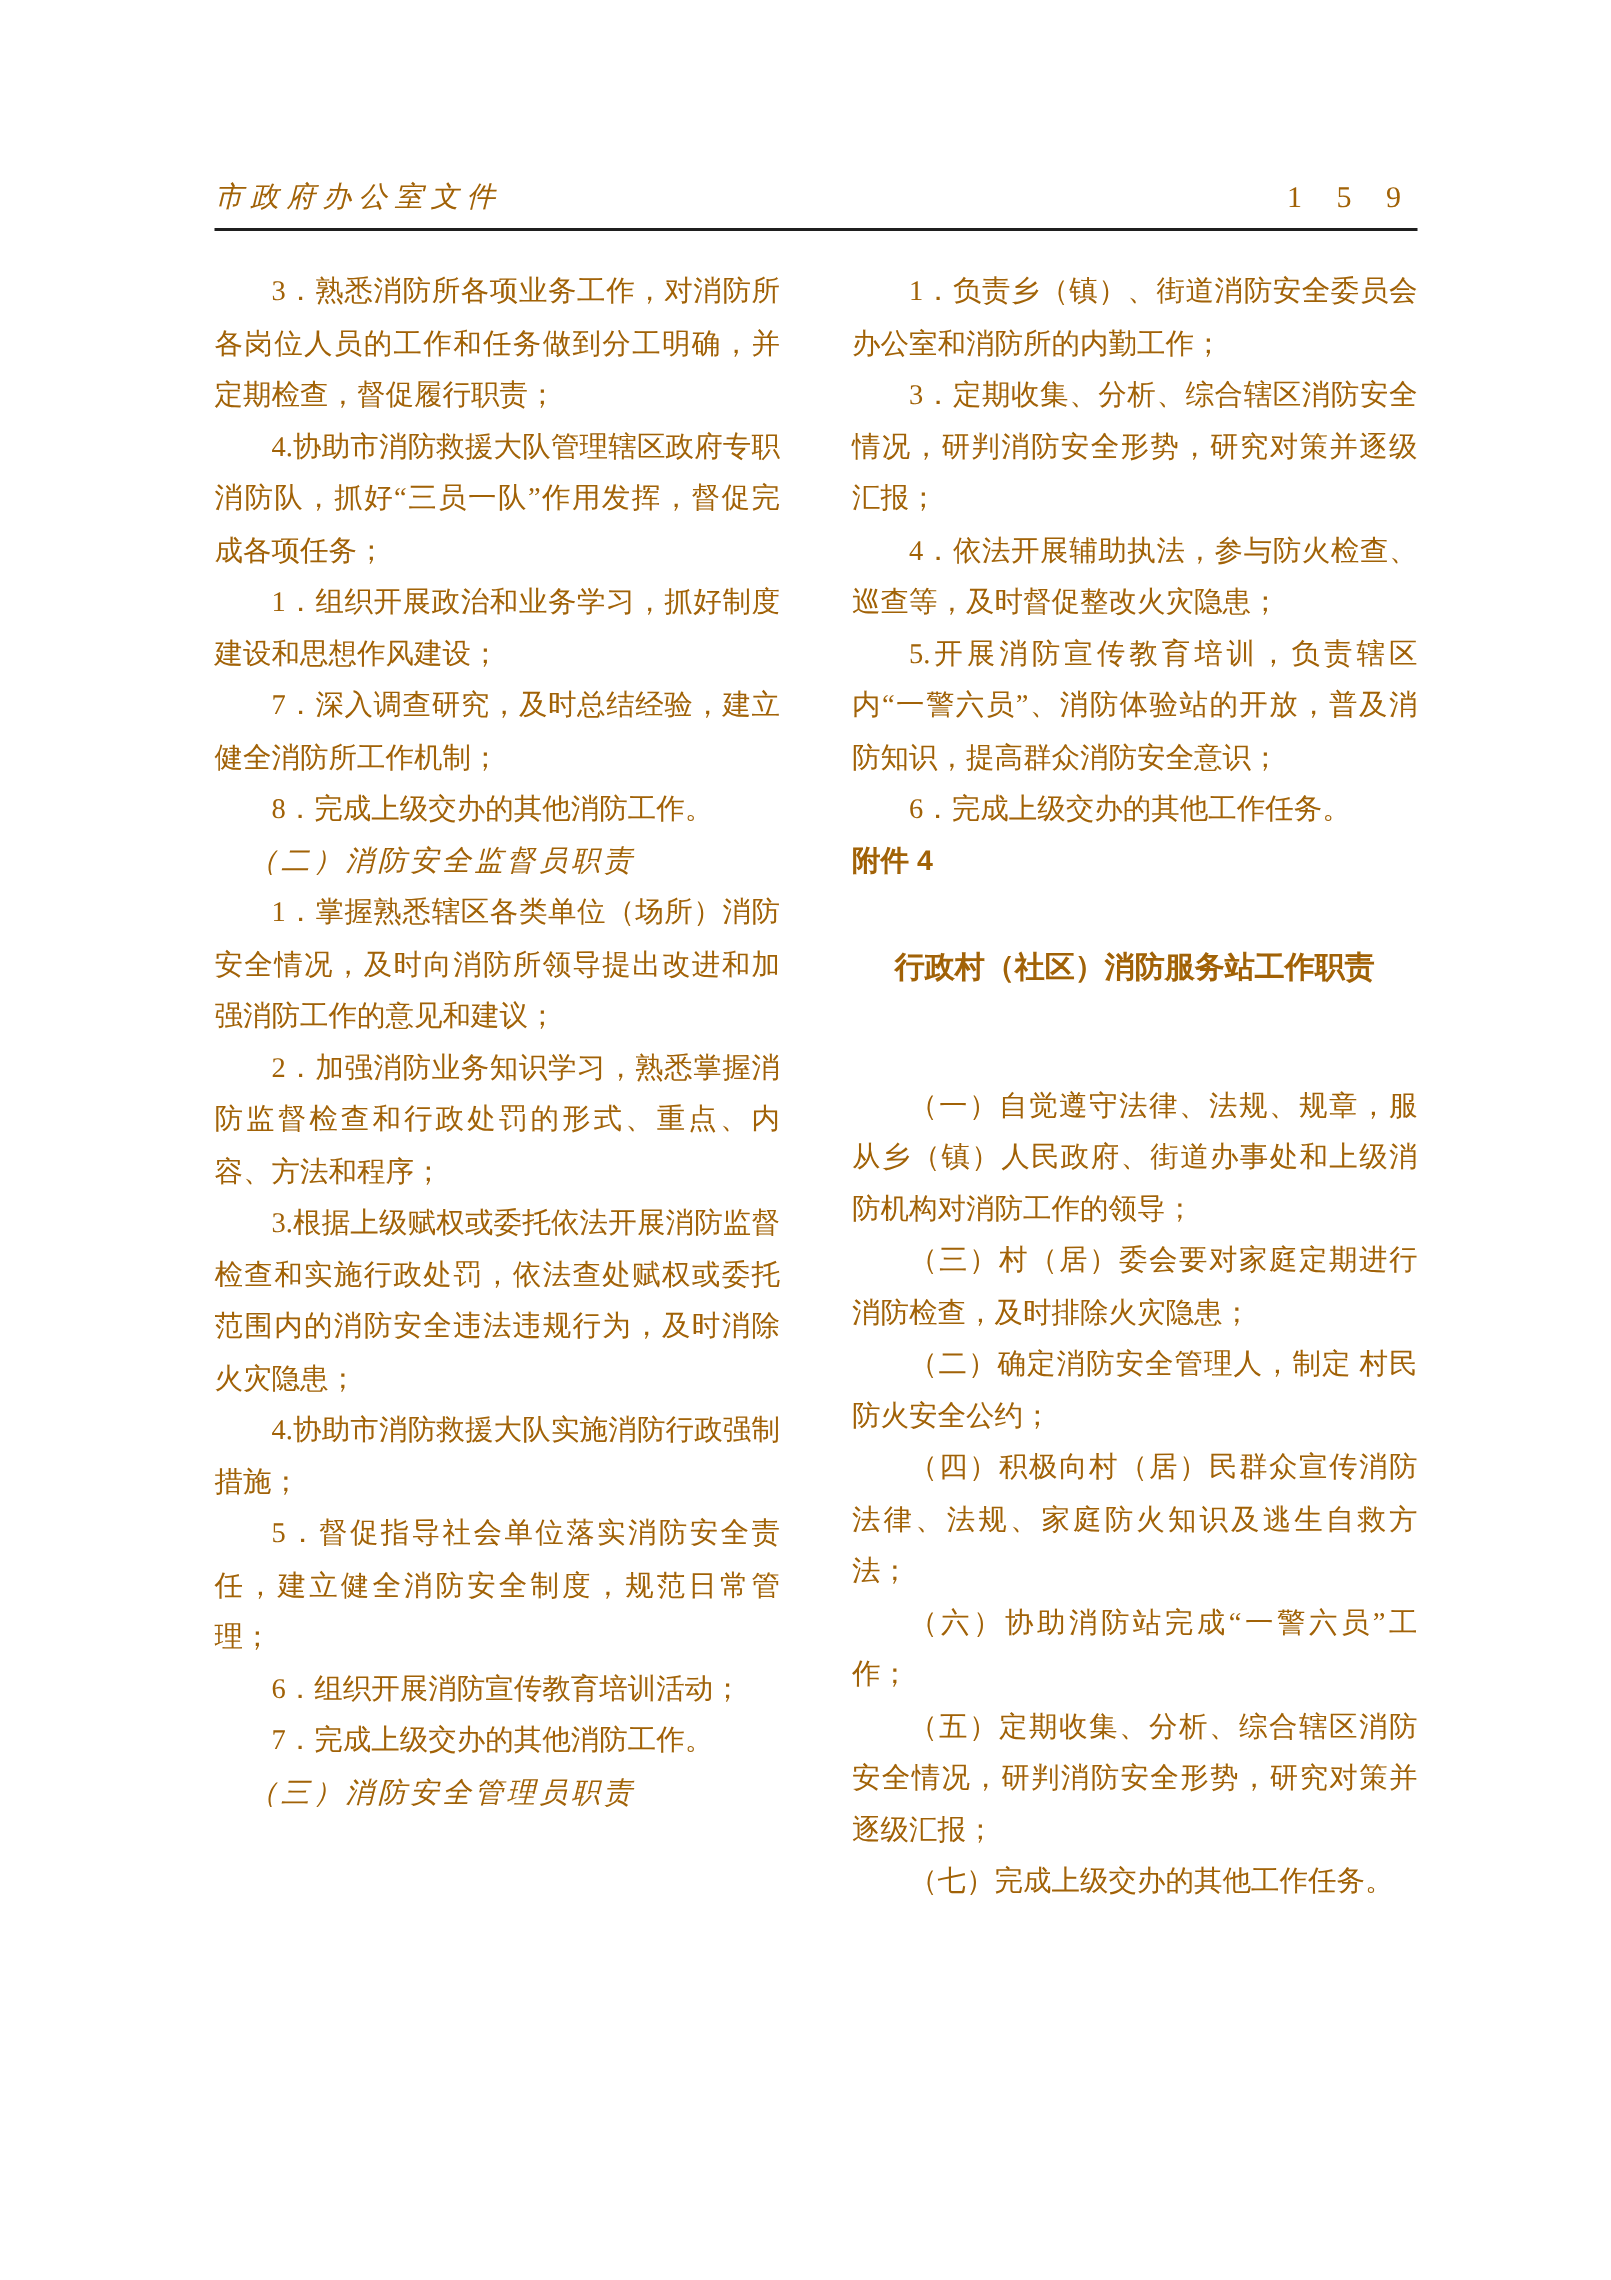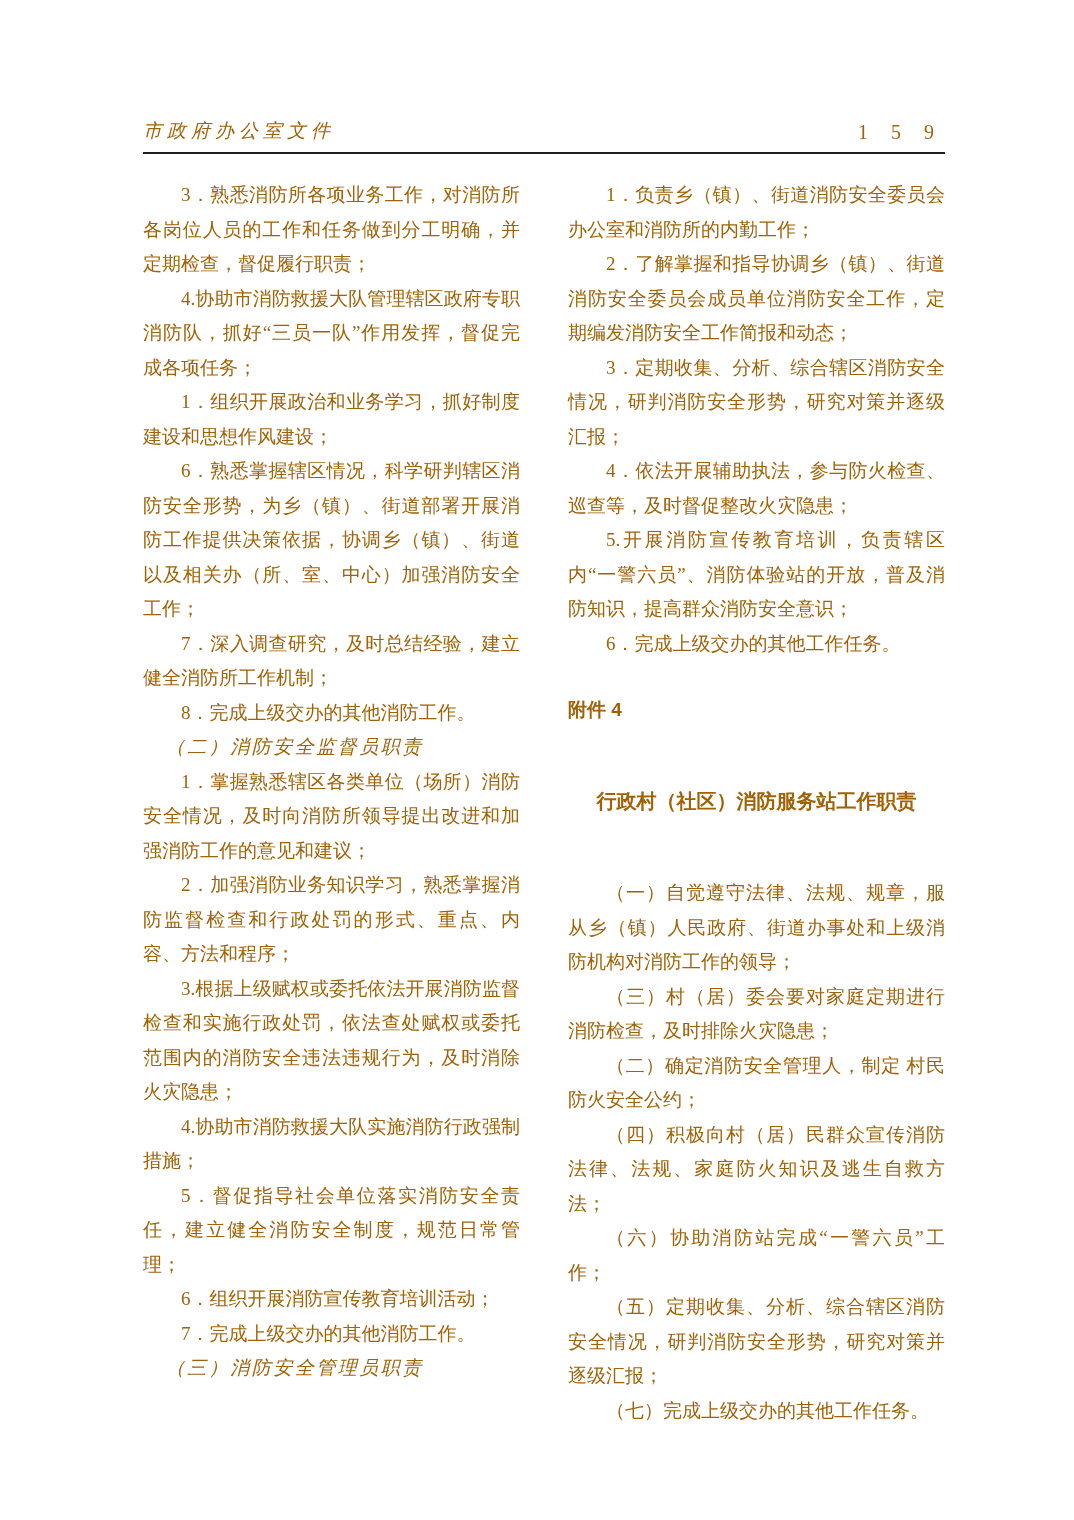--- a/index.html
+++ b/index.html
@@ -49,27 +49,26 @@
   }
   .para {
     text-indent: 2em;
   }
   .section-heading {
     font-style: italic;
     letter-spacing: 2.5px;
     text-indent: 1.2em;
   }
   .attachment-label {
-    margin-top: 32px;
     font-weight: bold;
     font-family: "Liberation Sans", "DejaVu Sans", sans-serif;
     text-indent: 0;
   }
   .attachment-title {
-    margin-top: 56px;
+    margin-top: 36px;
     margin-bottom: 58px;
     font-weight: bold;
     font-size: 20px;
     font-family: "Liberation Sans", "DejaVu Sans", sans-serif;
     text-align: center;
     text-indent: 0;
   }
 </style>
 </head>
 <body>
@@ -77,36 +76,34 @@
 <div class="page">
   <div class="header">
     <span class="header-title">市政府办公室文件</span>
     <span class="page-number">1 5 9</span>
   </div>
   <div class="content">
     <div class="column" id="col-left">
         <p class="para">3．熟悉消防所各项业务工作，对消防所各岗位人员的工作和任务做到分工明确，并定期检查，督促履行职责；</p>
         <p class="para">4.协助市消防救援大队管理辖区政府专职消防队，抓好“三员一队”作用发挥，督促完成各项任务；</p>
         <p class="para">1．组织开展政治和业务学习，抓好制度建设和思想作风建设；</p>
-        <p class="para">6．熟悉掌握辖区情况，科学研判辖区消防安全形势，为乡（镇）、街道部署开展消防工作提供决策依据，协调乡（镇）、街道以及相关办（所、室、中心）加强消防安全工作；</p>
         <p class="para">7．深入调查研究，及时总结经验，建立健全消防所工作机制；</p>
         <p class="para">8．完成上级交办的其他消防工作。</p>
         <p class="para section-heading">（二）消防安全监督员职责</p>
         <p class="para">1．掌握熟悉辖区各类单位（场所）消防安全情况，及时向消防所领导提出改进和加强消防工作的意见和建议；</p>
         <p class="para">2．加强消防业务知识学习，熟悉掌握消防监督检查和行政处罚的形式、重点、内容、方法和程序；</p>
         <p class="para">3.根据上级赋权或委托依法开展消防监督检查和实施行政处罚，依法查处赋权或委托范围内的消防安全违法违规行为，及时消除火灾隐患；</p>
         <p class="para">4.协助市消防救援大队实施消防行政强制措施；</p>
         <p class="para">5．督促指导社会单位落实消防安全责任，建立健全消防安全制度，规范日常管理；</p>
         <p class="para">6．组织开展消防宣传教育培训活动；</p>
         <p class="para">7．完成上级交办的其他消防工作。</p>
         <p class="para section-heading">（三）消防安全管理员职责</p>
       </div>
     <div class="column" id="col-right">
         <p class="para">1．负责乡（镇）、街道消防安全委员会办公室和消防所的内勤工作；</p>
-        <p class="para">2．了解掌握和指导协调乡（镇）、街道消防安全委员会成员单位消防安全工作，定期编发消防安全工作简报和动态；</p>
         <p class="para">3．定期收集、分析、综合辖区消防安全情况，研判消防安全形势，研究对策并逐级汇报；</p>
         <p class="para">4．依法开展辅助执法，参与防火检查、巡查等，及时督促整改火灾隐患；</p>
         <p class="para">5.开展消防宣传教育培训，负责辖区内“一警六员”、消防体验站的开放，普及消防知识，提高群众消防安全意识；</p>
         <p class="para">6．完成上级交办的其他工作任务。</p>
         <p class="attachment-label">附件 4</p>
         <p class="attachment-title">行政村（社区）消防服务站工作职责</p>
         <p class="para">（一）自觉遵守法律、法规、规章，服从乡（镇）人民政府、街道办事处和上级消防机构对消防工作的领导；</p>
         <p class="para">（三）村（居）委会要对家庭定期进行消防检查，及时排除火灾隐患；</p>
         <p class="para">（二）确定消防安全管理人，制定 村民防火安全公约；</p>
         <p class="para">（四）积极向村（居）民群众宣传消防法律、法规、家庭防火知识及逃生自救方法；</p>

